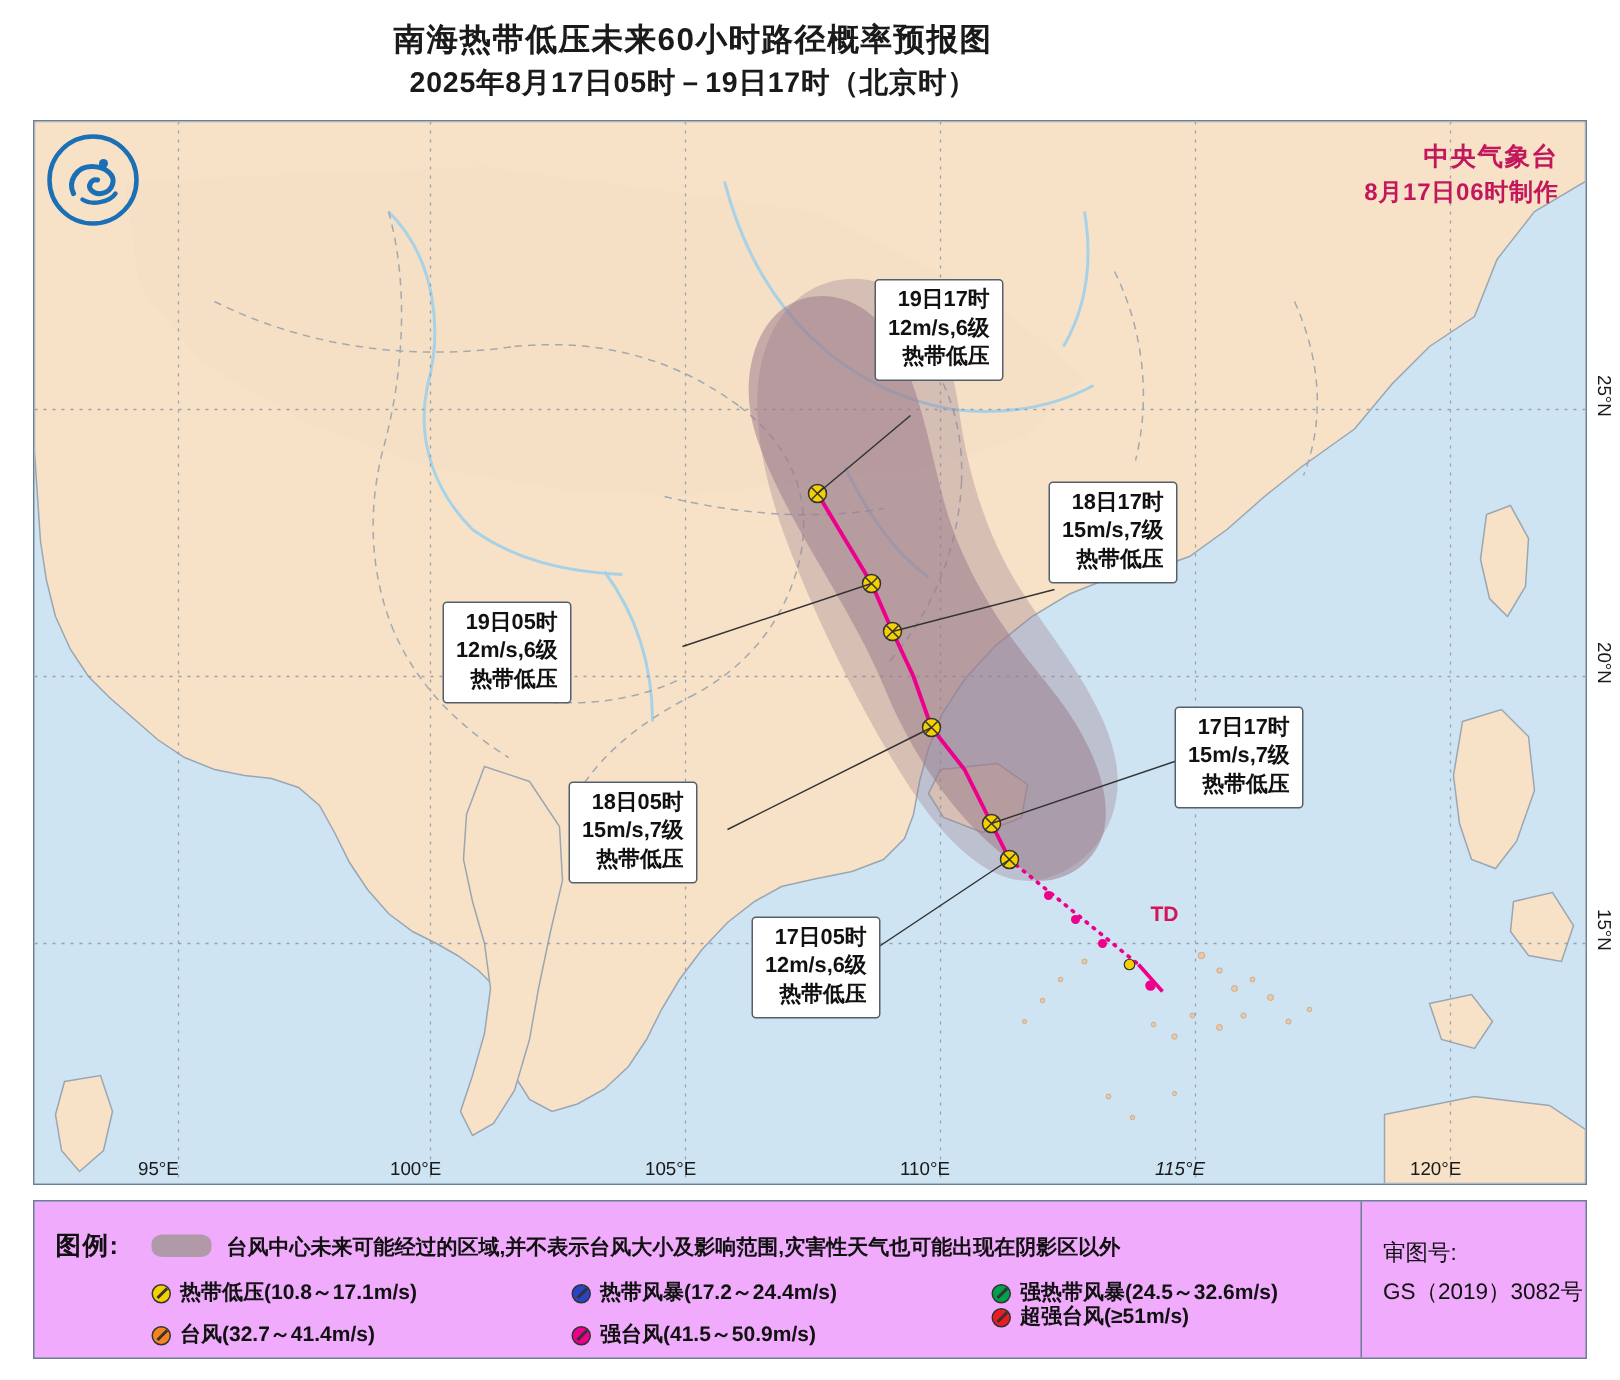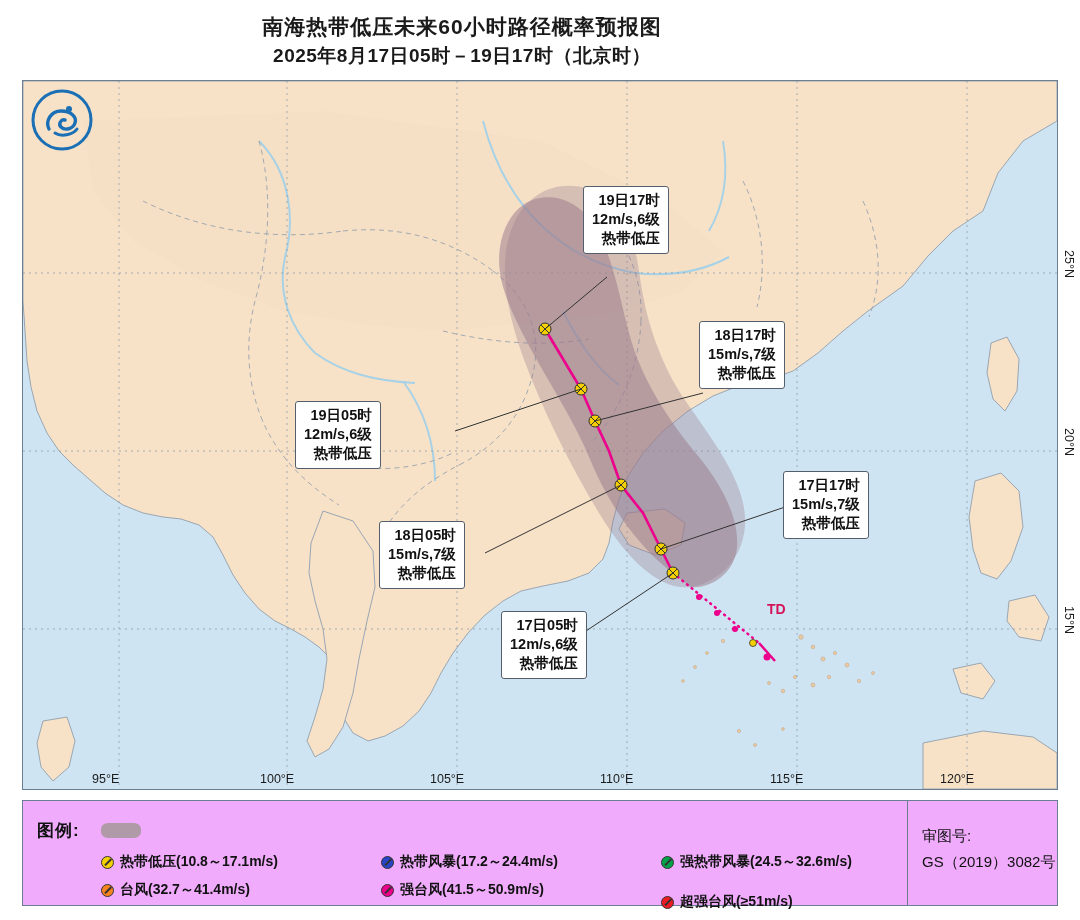--- a/index.html
+++ b/index.html
@@ -286,20 +286,24 @@
     </g>
   </svg>
 
   <svg id="cma-logo" viewBox="0 0 62 62" style="left:8px; top:8px;">
     <circle cx="31" cy="31" r="29" fill="none" stroke="#1a6fb5" stroke-width="3"></circle>
     <path d="M18,40 C14,32 20,22 30,22 C40,22 46,28 44,34 C42,40 34,42 30,38 C27,35 30,30 34,31" fill="none" stroke="#1a6fb5" stroke-width="3.4" stroke-linecap="round"></path>
     <path d="M24,44 C30,48 42,46 46,40" fill="none" stroke="#1a6fb5" stroke-width="3" stroke-linecap="round"></path>
     <circle cx="38" cy="20" r="3" fill="#1a6fb5"></circle>
   </svg>
 
+  <div id="agency" style="right:18px; top:12px;">
+    <div class="a1">中央气象台</div>
+    <div class="a2">8月17日06时制作</div>
+  </div>
 
   <div id="td-label" style="left:744px; top:520px;">TD</div>
 
   <div class="callout" style="left:560px; top:105px;">
     <div>19日17时</div>
     <div>12m/s,6级</div>
     <div>热带低压</div>
   </div>
 
   <div class="callout" style="left:676px; top:240px;">
@@ -330,31 +334,32 @@
     <div>17日05时</div>
     <div>12m/s,6级</div>
     <div>热带低压</div>
   </div>
 </div>
 
 <div class="axis-label" style="left:92px; top:772px;">95°E</div>
 <div class="axis-label" style="left:260px; top:772px;">100°E</div>
 <div class="axis-label" style="left:430px; top:772px;">105°E</div>
 <div class="axis-label" style="left:600px; top:772px;">110°E</div>
-<div class="axis-label" style="left:770px; top:772px;">115°E</div>
+<div class="axis-label" style="left:770px; top:772px;font-style:italic;">115°E</div>
 <div class="axis-label" style="left:940px; top:772px;">120°E</div>
 
 <div class="axis-label vert" style="left:1062px; top:250px;">25°N</div>
 <div class="axis-label vert" style="left:1062px; top:428px;">20°N</div>
 <div class="axis-label vert" style="left:1062px; top:606px;">15°N</div>
 
 <div id="legend">
   <div id="legend-left">
     <div id="legend-title">图例:</div>
     <div class="legend-shade-swatch"></div>
+    <div id="legend-note">台风中心未来可能经过的区域,并不表示台风大小及影响范围,灾害性天气也可能出现在阴影区以外</div>
 
     <div class="legend-item" style="left:78px; top:52px;">
       <span class="dot" style="background:#f5d000;"></span>
       <span>热带低压(10.8～17.1m/s)</span>
     </div>
     <div class="legend-item" style="left:358px; top:52px;">
       <span class="dot" style="background:#2a44c8;"></span>
       <span>热带风暴(17.2～24.4m/s)</span>
     </div>
     <div class="legend-item" style="left:638px; top:52px;">
@@ -363,21 +368,21 @@
     </div>
 
     <div class="legend-item" style="left:78px; top:80px;">
       <span class="dot" style="background:#f5831f;"></span>
       <span>台风(32.7～41.4m/s)</span>
     </div>
     <div class="legend-item" style="left:358px; top:80px;">
       <span class="dot" style="background:#ec008c;"></span>
       <span>强台风(41.5～50.9m/s)</span>
     </div>
-    <div class="legend-item" style="left:638px; top:92px;">
+    <div class="legend-item" style="left:638px; top:68px;">
       <span class="dot" style="background:#ed1c24;"></span>
       <span>超强台风(≥51m/s)</span>
     </div>
   </div>
 
   <div id="legend-right">
     <div>审图号:</div>
     <div>GS（2019）3082号</div>
   </div>
 </div>

